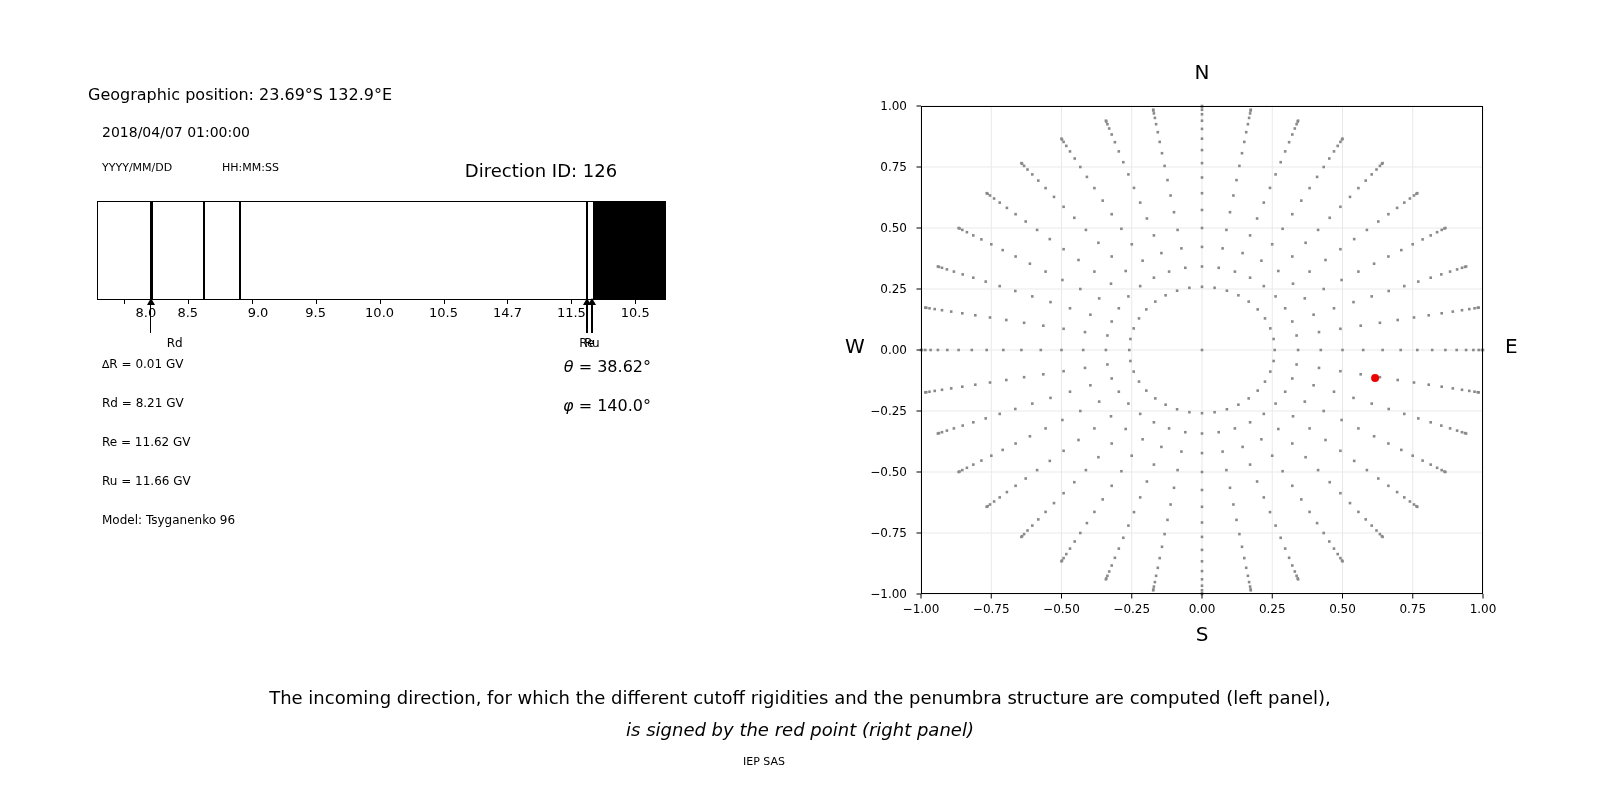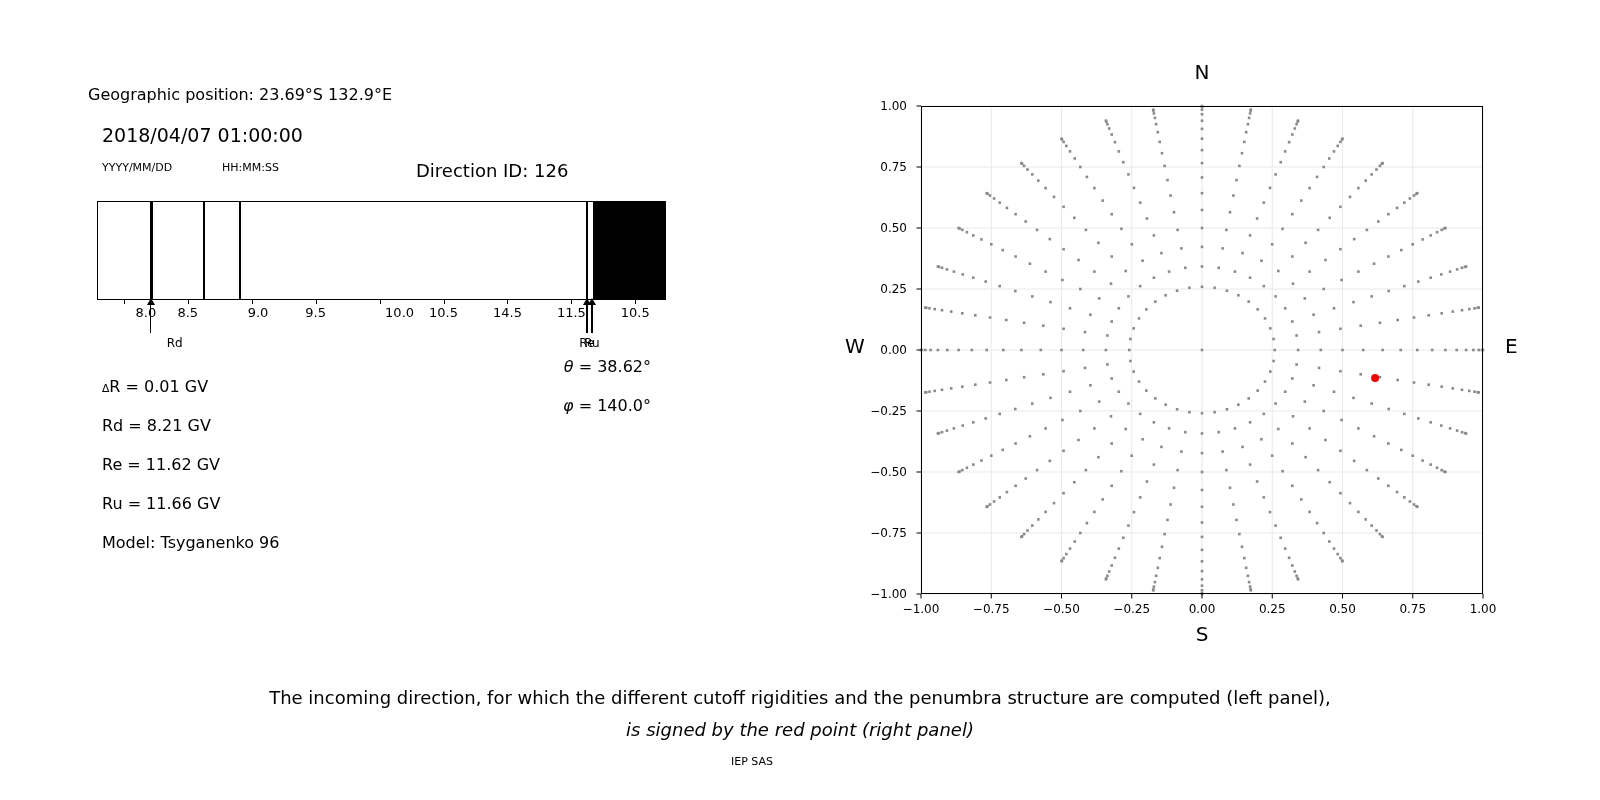--- a/index.html
+++ b/index.html
@@ -3,25 +3,25 @@
 <meta charset="utf-8">
 <style>
   html,body{margin:0;padding:0;}
   body{
     width:1600px;height:800px;position:relative;background:#ffffff;
     font-family:"DejaVu Sans",sans-serif;color:#000;overflow:hidden;
   }
   .abs{position:absolute;}
   
   .t-geo{left:88px;top:85px;font-size:16px;}
-  .t-datetime{left:102px;top:124px;font-size:19px;}
+  .t-datetime{left:102px;top:124px;font-size:14px;}
   .t-datefmt{left:102px;top:161px;font-size:11px;}
   .t-timefmt{left:222px;top:161px;font-size:11px;}
-  .t-dirid{left:416px;top:160px;width:250px;text-align:left;font-size:18px;}
-  .val-row{left:102px;font-size:16px;white-space:pre;margin-top:20px;}
+  .t-dirid{left:416px;top:160px;width:250px;text-align:center;font-size:18px;}
+  .val-row{left:102px;font-size:12px;white-space:pre;}
   .val-row.delta::first-letter{font-size:11px;}
   .angle-row{left:461px;width:190px;text-align:right;font-size:16px;}
   .angle-row::first-letter{font-style:italic;}
   
   .pen-wrap{left:97px;top:201px;width:569px;height:99px;}
   .pen-box{position:absolute;left:0;top:0;width:567px;height:97px;border:1px solid #000;background:#fff;overflow:hidden;}
   .pen-line{position:absolute;top:0;bottom:0;width:2.5px;background:#000;}
   .pen-line.thin{width:2px;}
   .pen-band{position:absolute;top:0;bottom:0;background:#000;}
   .pen-tick{position:absolute;top:99px;width:1px;height:4px;background:#000;}
@@ -37,21 +37,21 @@
   .dy-label{position:absolute;left:-62px;width:48px;text-align:right;transform:translateY(-50%);font-size:12px;white-space:nowrap;}
   .compass{position:absolute;font-size:20px;}
   .compass.n{left:0;right:0;top:-46px;text-align:center;}
   .compass.s{left:0;right:0;top:516px;text-align:center;}
   .compass.w{left:-76px;top:228px;}
   .compass.e{left:584px;top:228px;}
   
   .caption{left:0;width:1600px;text-align:center;font-size:18px;}
   .cap1{top:687px;}
   .cap2{top:719px;font-style:italic;}
-  .credit{left:0;top:755px;width:1504px;text-align:center;font-size:11px;}
+  .credit{left:12px;top:755px;width:1504px;text-align:center;font-size:11px;}
 </style>
 </head>
 <body>
 
 <div class="abs t-geo">Geographic position: 23.69°S 132.9°E</div>
 <div class="abs t-datetime">2018/04/07 01:00:00</div>
 <div class="abs t-datefmt">YYYY/MM/DD</div>
 <div class="abs t-timefmt">HH:MM:SS</div>
 <div class="abs t-dirid">Direction ID: 126</div>
 
@@ -66,25 +66,25 @@
   <div id="pen-axis">
       <div class="pen-tick" style="left: 26.8517px;"></div>
       <div class="pen-ticklabel" style="left: 26.8517px; margin-left: 22px;">8.0</div>
       <div class="pen-tick" style="left: 90.7843px;"></div>
       <div class="pen-ticklabel" style="left: 90.7843px;">8.5</div>
       <div class="pen-tick" style="left: 154.717px;"></div>
       <div class="pen-ticklabel" style="left: 161px;">9.0</div>
       <div class="pen-tick" style="left: 218.649px;"></div>
       <div class="pen-ticklabel" style="left: 218.649px;">9.5</div>
       <div class="pen-tick" style="left: 282.582px;"></div>
-      <div class="pen-ticklabel" style="left: 282.582px; margin-left: 20px;">10.0</div>
+      <div class="pen-ticklabel" style="left: 282.582px;">10.0</div>
       <div class="pen-tick" style="left: 346.515px;"></div>
       <div class="pen-ticklabel" style="left: 346.515px;">10.5</div>
       <div class="pen-tick" style="left: 410.447px;"></div>
-      <div class="pen-ticklabel" style="left: 410.447px;">14.5</div>
+      <div class="pen-ticklabel" style="left: 410.447px;">14.7</div>
       <div class="pen-tick" style="left: 474.38px;"></div>
       <div class="pen-ticklabel" style="left: 474.38px;">11.5</div>
       <div class="pen-tick" style="left: 538.312px;"></div>
       <div class="pen-ticklabel" style="left: 538.312px;">10.5</div>
     </div>
   <div id="pen-ann">
       <div class="pen-arrow" style="left: 52.9034px; top: 103px;"></div>
       <div class="pen-marklabel" style="left: 53.7034px; top: 135px; margin-left: 24px;">Rd</div>
       <div class="pen-arrow" style="left: 488.924px; top: 103px;"></div>
       <div class="pen-marklabel" style="left: 489.724px; top: 135px;">Re</div>

